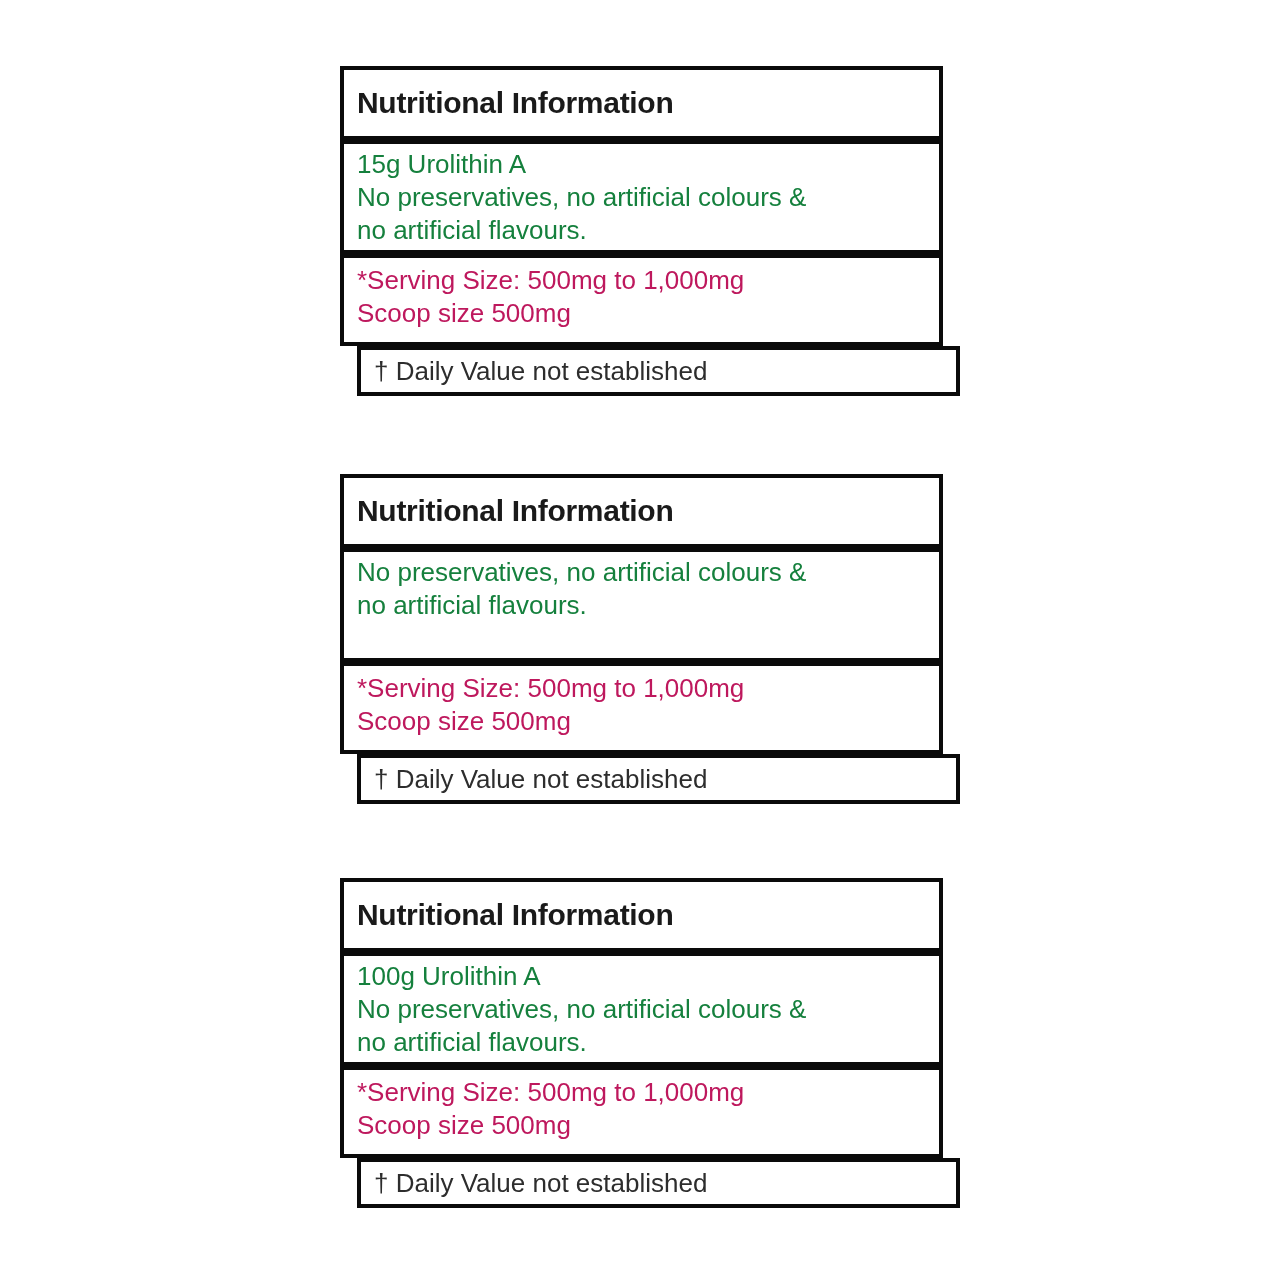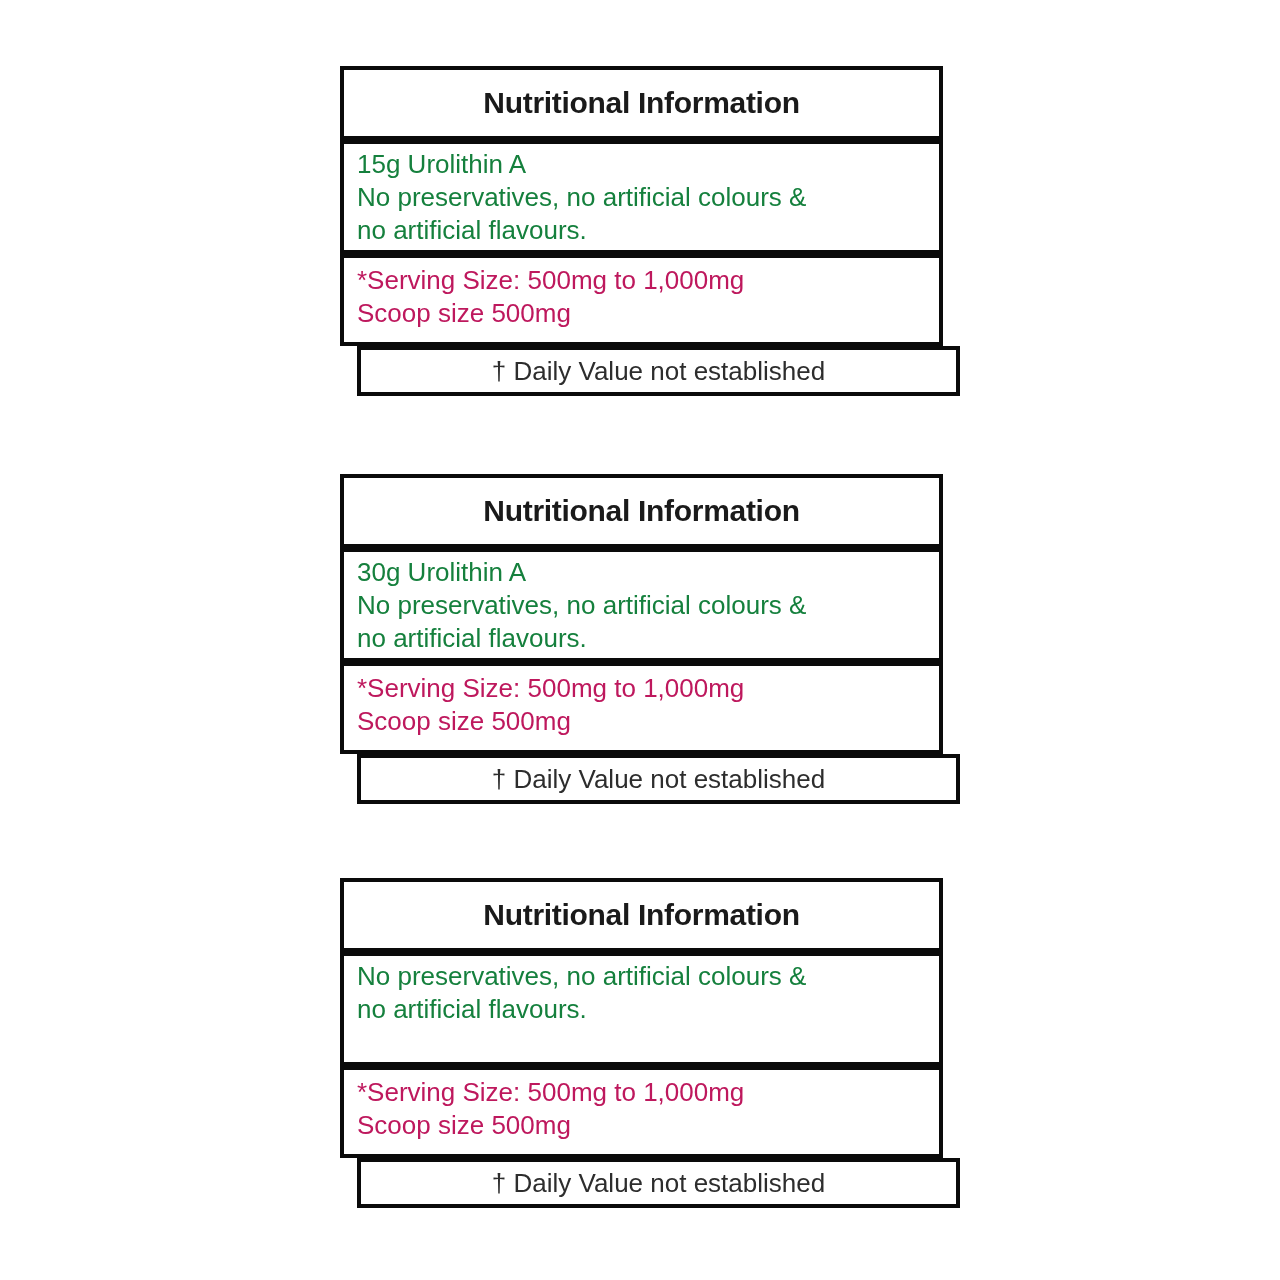--- a/index.html
+++ b/index.html
@@ -12,21 +12,20 @@
 
   .ntable {
     position: absolute;
     left: 340px;
     width: 603px;
   }
   .sect {
     border: 4px solid #0a0a0a;
     background: #ffffff;
     width: 100%;
-    justify-content: center;
   }
   .sect-header {
     height: 74px;
     display: flex;
     align-items: center;
     padding: 0 13px;
   }
   .sect-header .title {
     font-size: 30px;
     font-weight: 700;
@@ -79,38 +78,38 @@
   <div class="sect sect-footnote">
     <span>† Daily Value not established</span>
   </div>
 </div>
 
 <div class="ntable t2">
   <div class="sect sect-header">
     <span class="title">Nutritional Information</span>
   </div>
   <div class="sect sect-ingredients">
-    <div>30g Urolithin A</div>
     <div>No preservatives, no artificial colours &amp;</div>
     <div>no artificial flavours.</div>
   </div>
   <div class="sect sect-serving">
     <div>*Serving Size: 500mg to 1,000mg</div>
     <div>Scoop size 500mg</div>
   </div>
   <div class="sect sect-footnote">
     <span>† Daily Value not established</span>
   </div>
 </div>
 
 <div class="ntable t3">
   <div class="sect sect-header">
     <span class="title">Nutritional Information</span>
   </div>
   <div class="sect sect-ingredients">
+    <div>100g Urolithin A</div>
     <div>No preservatives, no artificial colours &amp;</div>
     <div>no artificial flavours.</div>
   </div>
   <div class="sect sect-serving">
     <div>*Serving Size: 500mg to 1,000mg</div>
     <div>Scoop size 500mg</div>
   </div>
   <div class="sect sect-footnote">
     <span>† Daily Value not established</span>
   </div>

